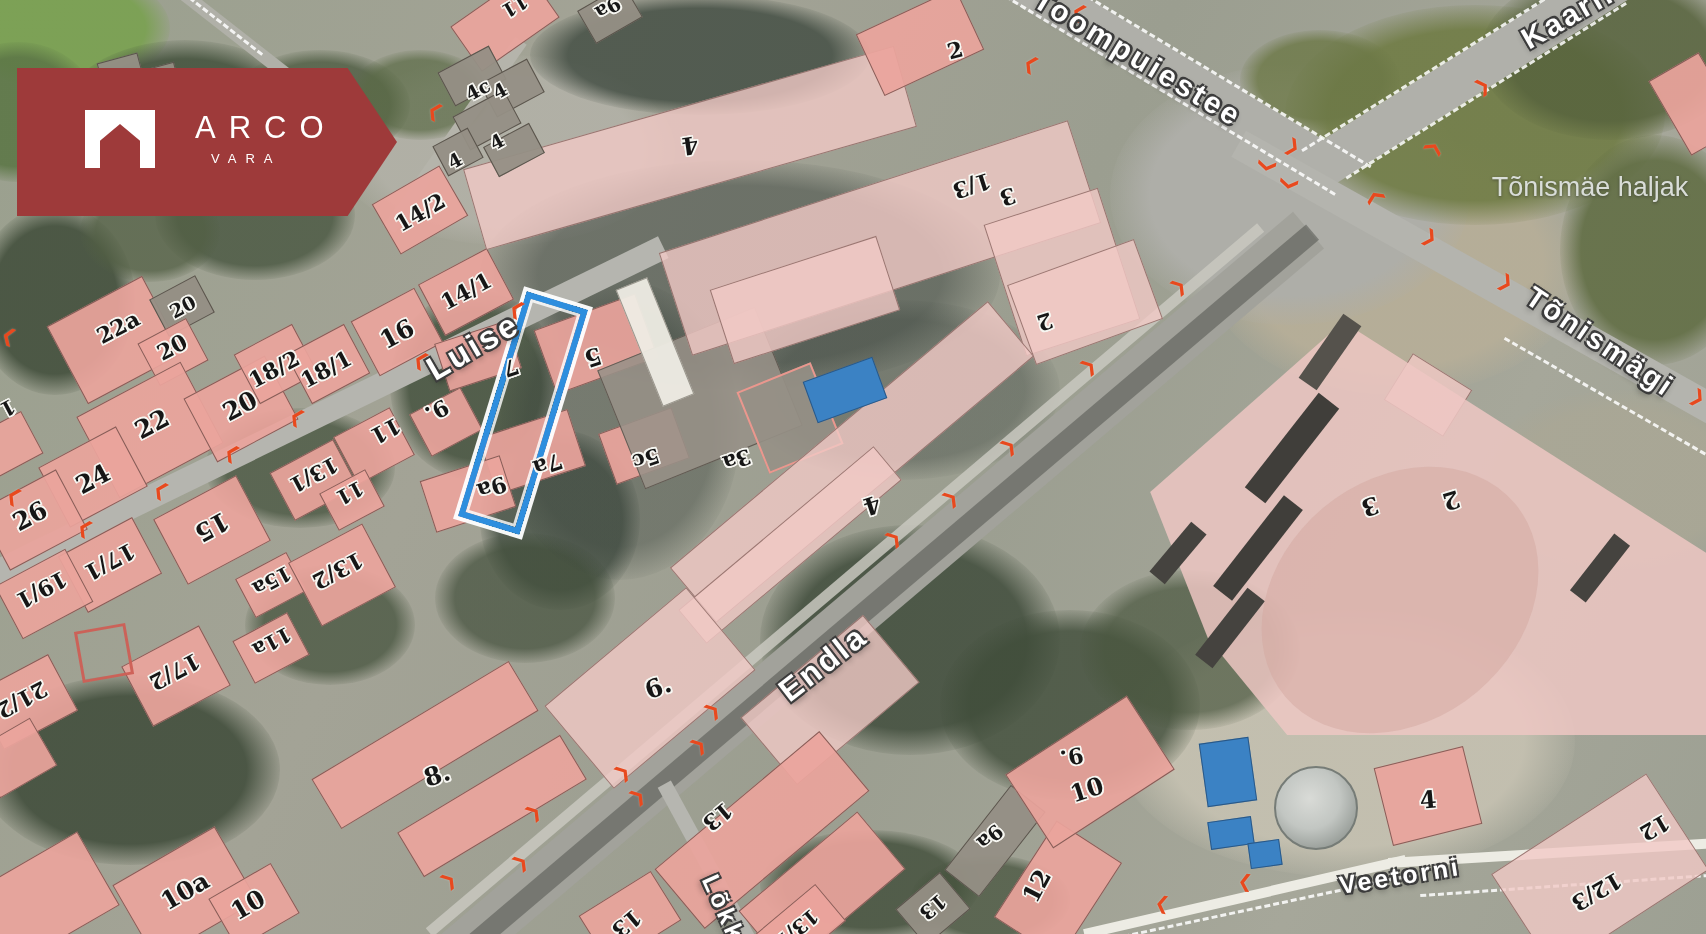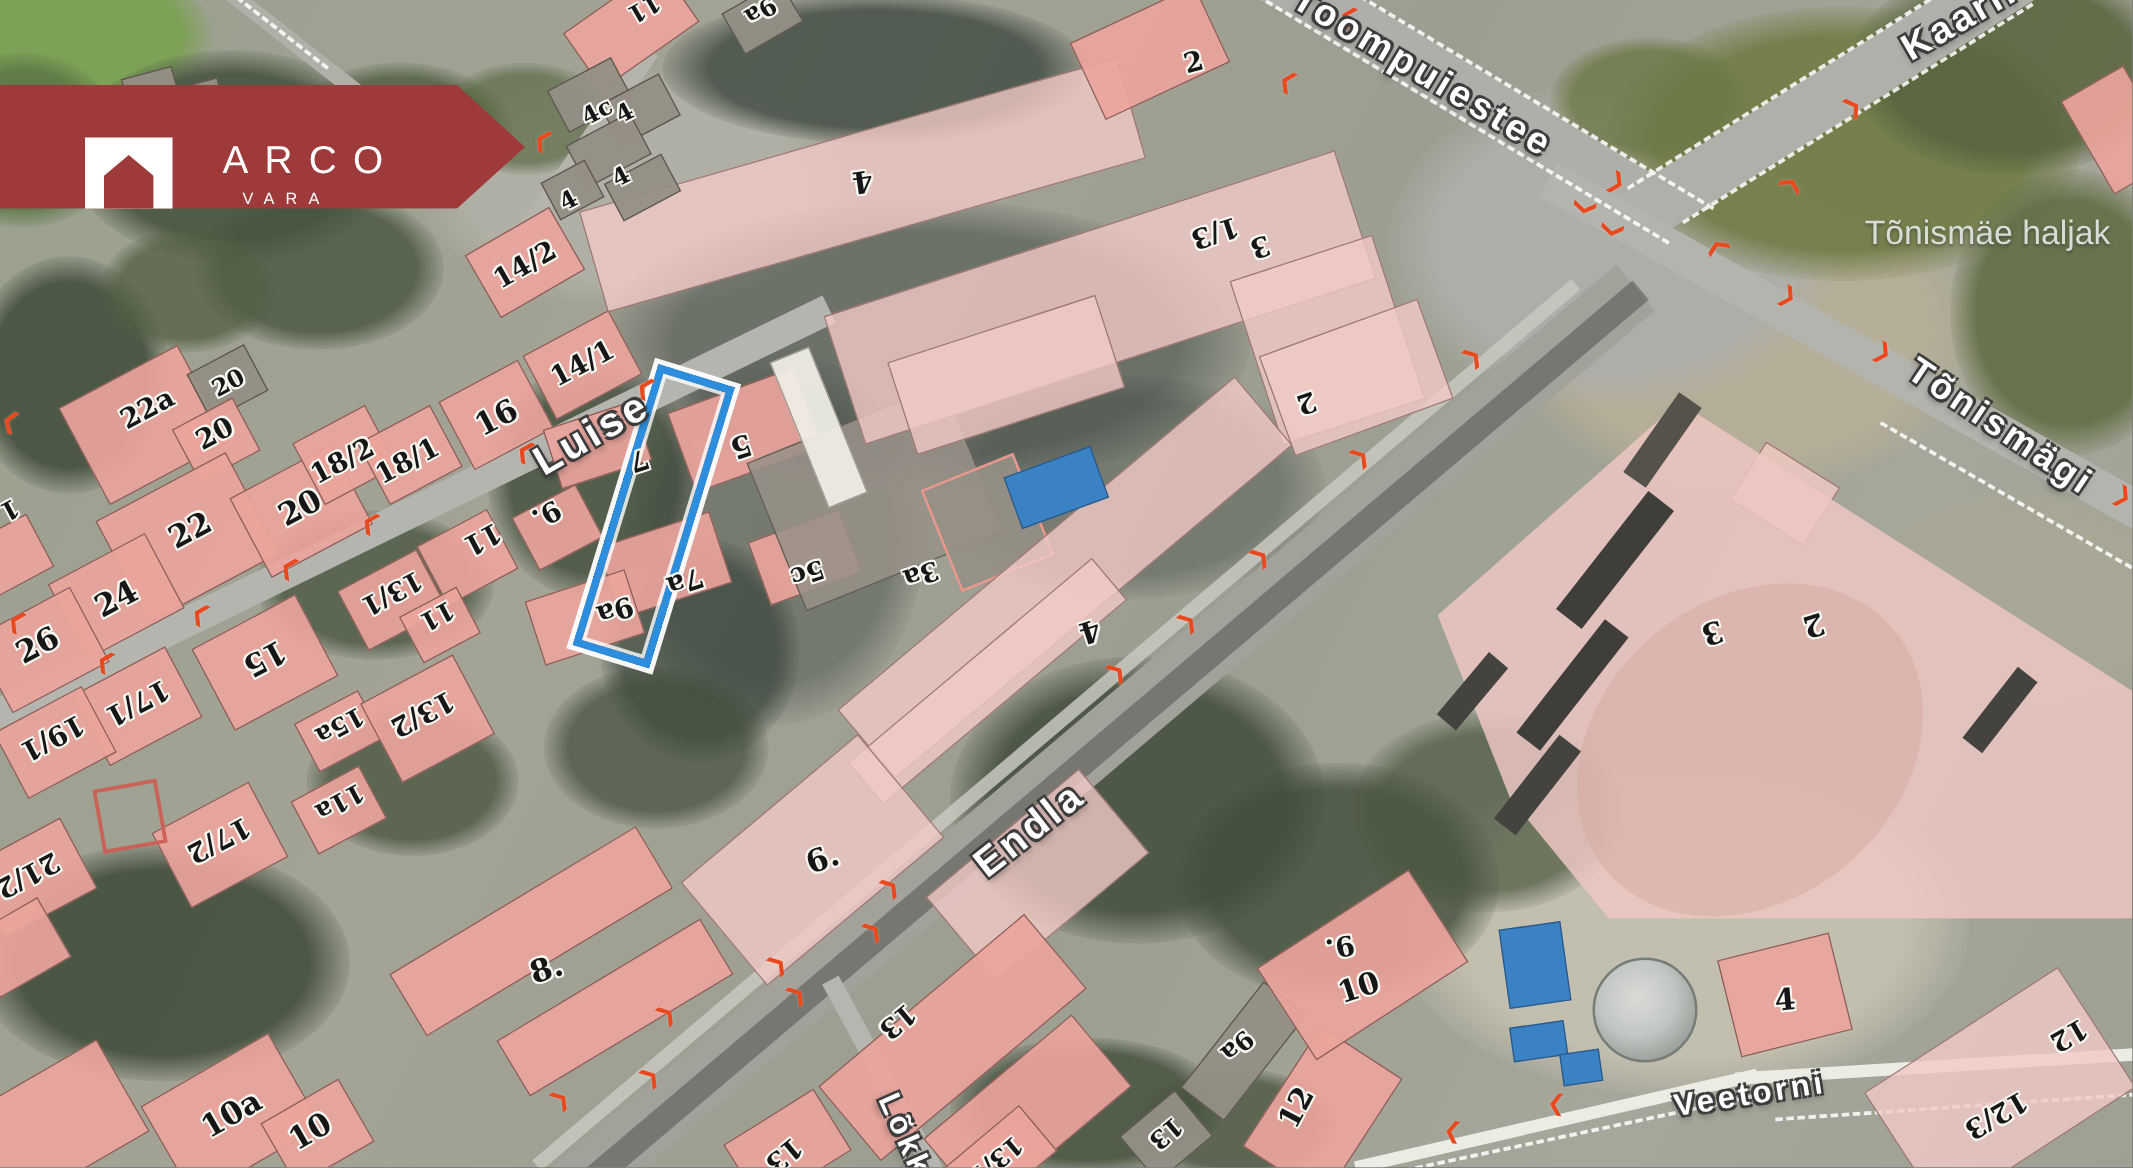--- a/index.html
+++ b/index.html
@@ -26,22 +26,22 @@
   .chev{color:#e8491e;font-family:"DejaVu Sans",sans-serif;font-weight:900;font-size:18px;line-height:1;text-shadow:0 0 2px rgba(255,255,255,0.35);}
   .num{font-family:"DejaVu Serif",serif;font-weight:700;color:#161616;white-space:nowrap;line-height:1;
     text-shadow:-1.5px -1.5px 0 #f7f7f2,1.5px -1.5px 0 #f7f7f2,-1.5px 1.5px 0 #f7f7f2,1.5px 1.5px 0 #f7f7f2,-1.5px 0 0 #f7f7f2,1.5px 0 0 #f7f7f2,0 -1.5px 0 #f7f7f2,0 1.5px 0 #f7f7f2;}
   .street{font-family:"Liberation Sans",sans-serif;font-weight:700;color:#ffffff;white-space:nowrap;line-height:1;letter-spacing:3px;
     text-shadow:-2px -2px 0 #3c3c3c,2px -2px 0 #3c3c3c,-2px 2px 0 #3c3c3c,2px 2px 0 #3c3c3c,0 3px 6px rgba(0,0,0,0.45);}
   .area{font-family:"Liberation Sans",sans-serif;font-weight:400;color:#d9ddd8;white-space:nowrap;line-height:1;
     text-shadow:0 1px 3px rgba(40,40,40,0.55);}
   .parcel{box-sizing:border-box;border:6px solid #2e8ede;
     box-shadow:0 0 0 4px rgba(255,255,255,0.95), inset 0 0 0 3px rgba(255,255,255,0.8);}
   
-  #logo{position:absolute;left:0;top:68px;width:380px;height:99px;
-    clip-path:polygon(0 0,87% 0,100% 50%,87% 100%,0 100%);padding-left:40px;}
+  #logo{position:absolute;left:17px;top:68px;width:380px;height:148px;
+    clip-path:polygon(0 0,87% 0,100% 50%,87% 100%,0 100%);}
   #logo .licon{position:absolute;left:68px;top:42px;width:70px;height:58px;background:#ffffff;}
   #logo .lhouse{position:absolute;left:15px;top:14px;width:40px;height:44px;
     clip-path:polygon(50% 0,100% 38%,100% 100%,0 100%,0 38%);}
   #logo .lbrand{position:absolute;left:178px;top:44px;font-size:31px;font-weight:500;color:#fff;letter-spacing:13px;line-height:1;}
   #logo .lsub{position:absolute;left:194px;top:84px;font-size:13px;font-weight:400;color:#fff;letter-spacing:9px;line-height:1;}
 </style>
 </head>
 <body>
 
 <div id="stage">

